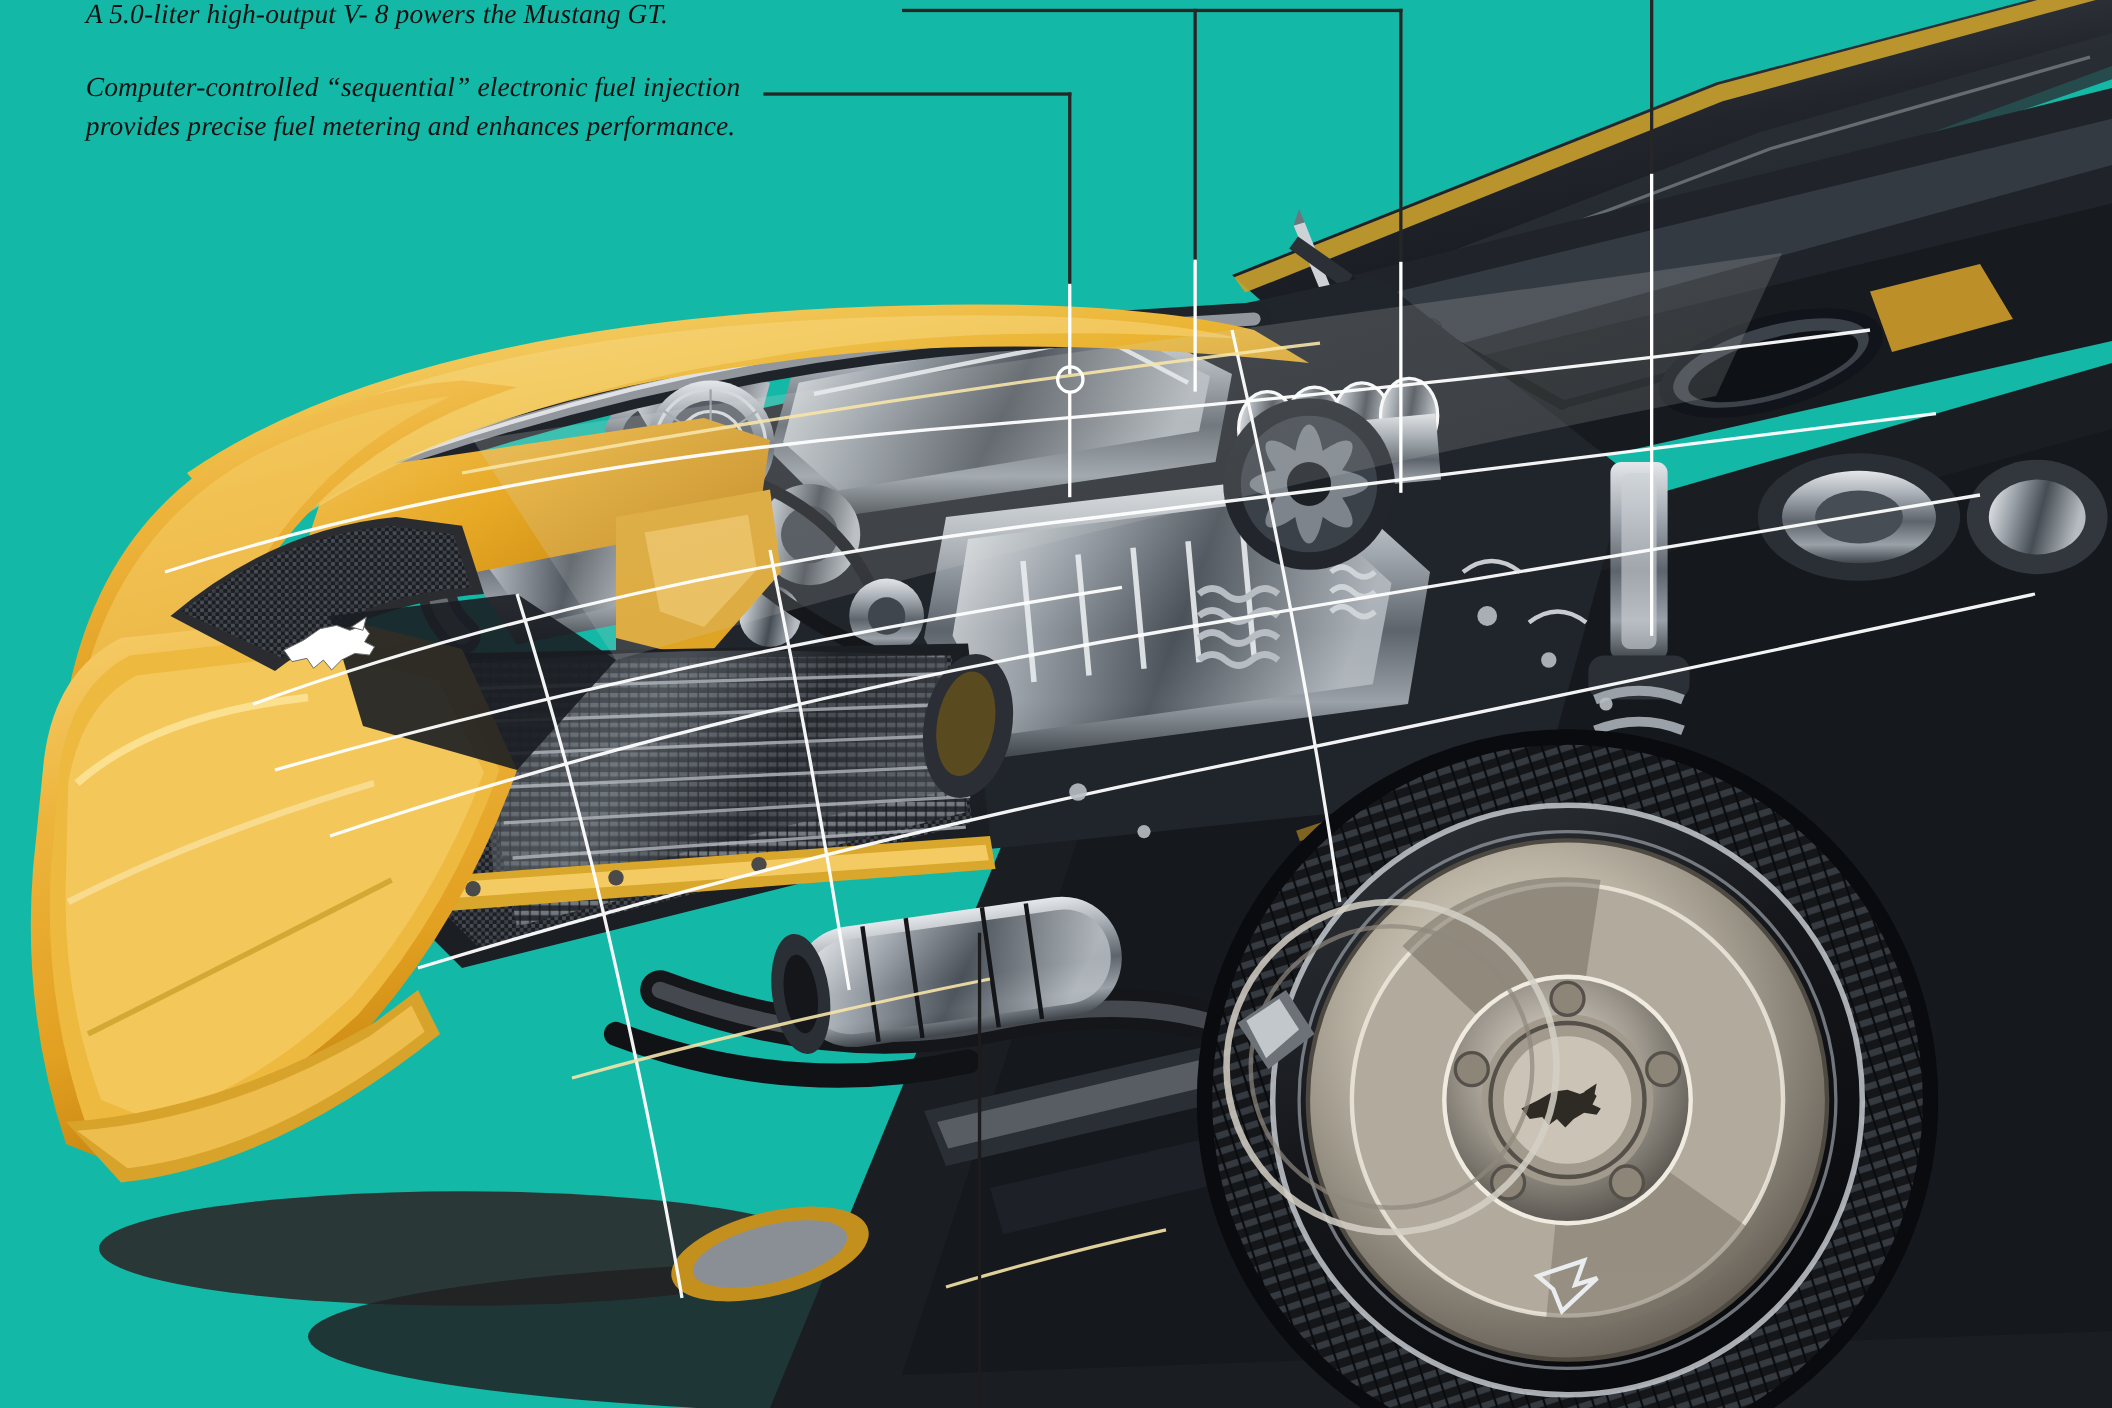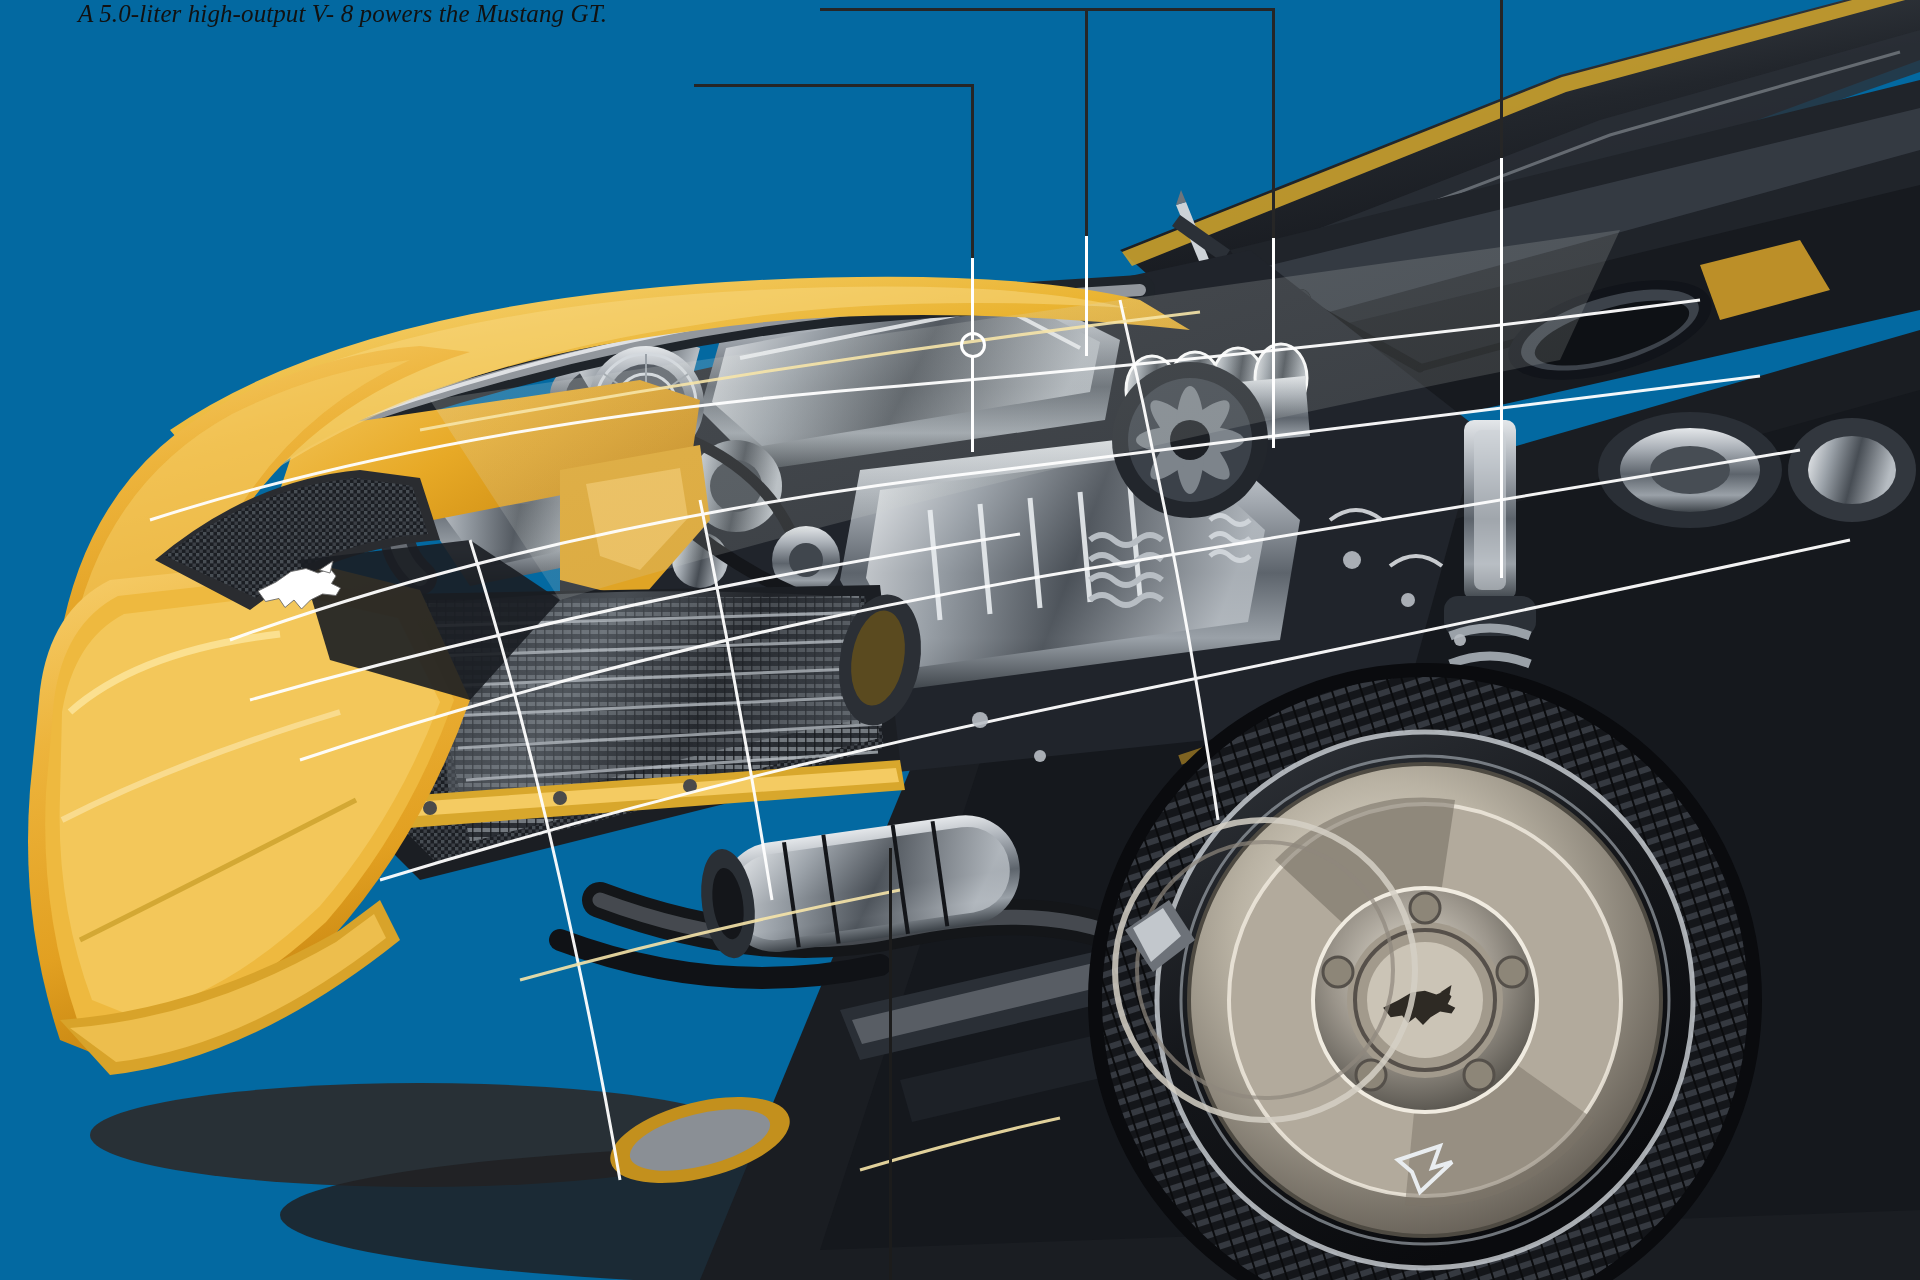--- a/index.html
+++ b/index.html
@@ -1,18 +1,18 @@
 <!DOCTYPE html>
 <html><head>
 <meta charset="utf-8">
 <style>
   html,body{margin:0;padding:0;background:#ffffff;}
   body{width:1920px;height:1280px;overflow:hidden;
        font-family:"Liberation Serif","DejaVu Serif",serif;}
-  #page{position:relative;width:1920px;height:1280px;background:#0369a1;overflow:hidden;}
+  #page{position:relative;width:1920px;height:1280px;background:#14b8a6;overflow:hidden;}
 
   
   .caption{position:absolute;color:#111111;font-style:italic;
            font-family:"Liberation Serif","DejaVu Serif",serif;
            font-size:25px;line-height:1.42;letter-spacing:.1px;white-space:pre-line;}
   #cap-clip{left:78px;top:-33px;width:760px;}
   #cap-1{left:78px;top:-4px;width:780px;}
   #cap-2{left:78px;top:62px;width:700px;}
 
   
@@ -459,14 +459,16 @@
 
   <div class="ld v" style="left:1500px;top:0px;height:160px;"></div>
   <div class="ldw v" style="left:1500px;top:158px;height:420px;"></div>
 
   <div class="ld v" style="left:889px;top:848px;height:432px;background:#1c1c1c;"></div>
 
   <div class="caption" id="cap-clip">a high-output, V-8 engine, and more.</div>
 
   <div class="caption" id="cap-1">A 5.0-liter high-output V- 8 powers the Mustang GT.</div>
 
+  <div class="caption" id="cap-2">Computer-controlled “sequential” electronic fuel injection
+provides precise fuel metering and enhances performance.</div>
 
 </div>
 
 </body></html>

